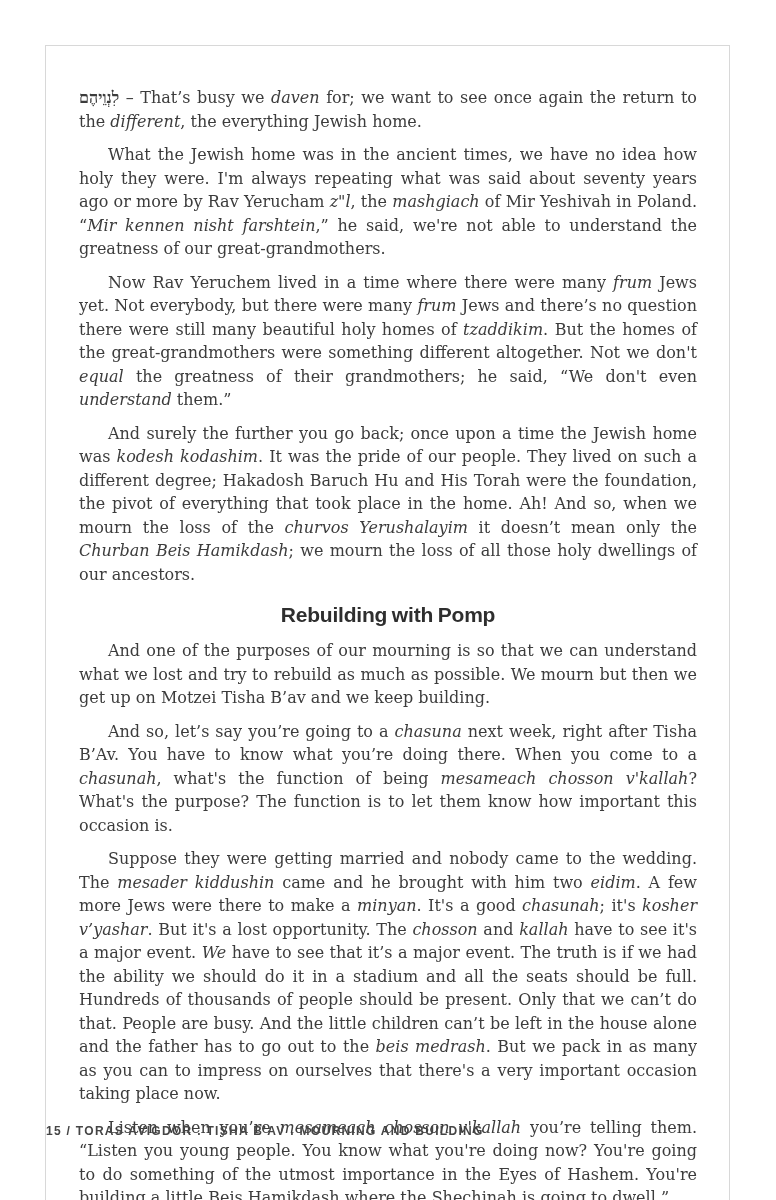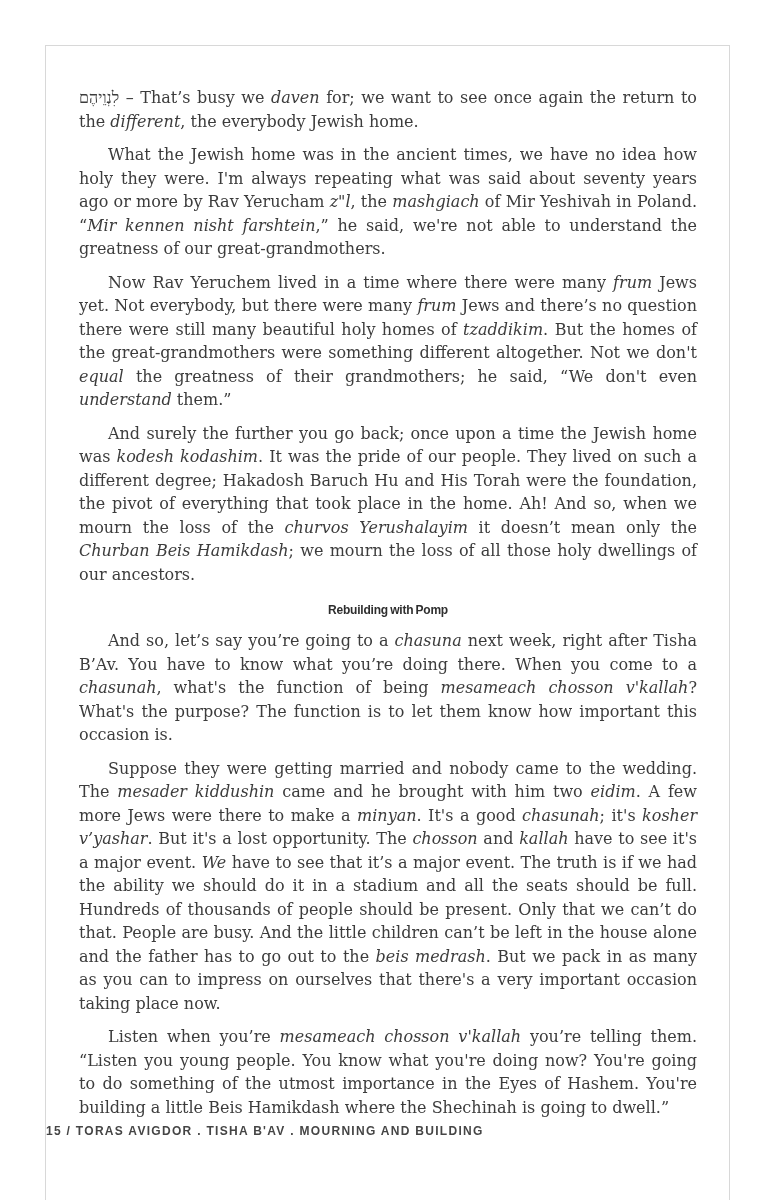--- a/index.html
+++ b/index.html
@@ -24,48 +24,49 @@
   .article{display:block;}
   .para{
     margin:0 0 10px 0;
     font-size:16px;line-height:23.5px;
     color:var(--text);
     text-align:justify;
     hyphens:none;
   }
   .para.indent{text-indent:29px;}
   .para em{font-style:italic;}
-  .hebrew{font-weight:normal;font-style:normal;}
+  .hebrew{font-weight:bold;font-style:normal;}
   .section-heading{
     font-family:"Liberation Sans", sans-serif;
-    font-weight:700;font-size:12px;
+    font-weight:700;font-size:21px;
     color:var(--heading);
     text-align:center;
     margin:17px 0 12px 0;
     letter-spacing:-0.2px;
     word-spacing:-1px;
   }
   .footer{
     position:absolute;left:0;top:1078px;width:100%;
     font-family:"Liberation Sans", sans-serif;
     font-weight:700;font-size:12px;
     letter-spacing:1.3px;
     color:var(--footer);
   }
 </style>
 </head>
 <body>
 
 <div class="page">
   <div class="article" id="article">
-      <p class="para"><span class="hebrew">לִנְוֵיהֶם</span><span> – That’s busy we </span><em>daven</em><span> for; we want to see once again the return to the </span><em>different</em><span>, the everybody Jewish home.</span></p>
+      <p class="para"><span class="hebrew">לִנְוֵיהֶם</span><span> – That’s busy we </span><em>daven</em><span> for; we want to see once again the return to the </span><em>different</em><span>, the everything Jewish home.</span></p>
       <p class="para indent"><span>What the Jewish home was in the ancient times, we have no idea how holy they were. I'm always repeating what was said about seventy years ago or more by Rav Yerucham </span><em>z"l</em><span>, the </span><em>mashgiach</em><span> of Mir Yeshivah in Poland. “</span><em>Mir kennen nisht farshtein</em><span>,” he said, we're not able to understand the greatness of our great-grandmothers.</span></p>
       <p class="para indent"><span>Now Rav Yeruchem lived in a time where there were many </span><em>frum</em><span> Jews yet. Not everybody, but there were many </span><em>frum</em><span> Jews and there’s no question there were still many beautiful holy homes of </span><em>tzaddikim</em><span>. But the homes of the great-grandmothers were something different altogether. Not we don't </span><em>equal</em><span> the greatness of their grandmothers; he said, “We don't even </span><em>understand</em><span> them.”</span></p>
       <p class="para indent"><span>And surely the further you go back; once upon a time the Jewish home was </span><em>kodesh kodashim</em><span>. It was the pride of our people. They lived on such a different degree; Hakadosh Baruch Hu and His Torah were the foundation, the pivot of everything that took place in the home. Ah! And so, when we mourn the loss of the </span><em>churvos Yerushalayim</em><span> it doesn’t mean only the </span><em>Churban Beis Hamikdash</em><span>; we mourn the loss of all those holy dwellings of our ancestors.</span></p>
       <h2 class="section-heading">Rebuilding with Pomp</h2>
+      <p class="para indent"><span>And one of the purposes of our mourning is so that we can understand what we lost and try to rebuild as much as possible. We mourn but then we get up on Motzei Tisha B’av and we keep building.</span></p>
       <p class="para indent"><span>And so, let’s say you’re going to a </span><em>chasuna</em><span> next week, right after Tisha B’Av. You have to know what you’re doing there. When you come to a </span><em>chasunah</em><span>, what's the function of being </span><em>mesameach chosson v'kallah</em><span>? What's the purpose? The function is to let them know how important this occasion is.</span></p>
       <p class="para indent"><span>Suppose they were getting married and nobody came to the wedding. The </span><em>mesader kiddushin</em><span> came and he brought with him two </span><em>eidim</em><span>. A few more Jews were there to make a </span><em>minyan</em><span>. It's a good </span><em>chasunah</em><span>; it's </span><em>kosher v’yashar</em><span>. But it's a lost opportunity. The </span><em>chosson</em><span> and </span><em>kallah</em><span> have to see it's a major event. </span><em>We</em><span> have to see that it’s a major event. The truth is if we had the ability we should do it in a stadium and all the seats should be full. Hundreds of thousands of people should be present. Only that we can’t do that. People are busy. And the little children can’t be left in the house alone and the father has to go out to the </span><em>beis medrash</em><span>. But we pack in as many as you can to impress on ourselves that there's a very important occasion taking place now.</span></p>
       <p class="para indent"><span>Listen when you’re </span><em>mesameach chosson v'kallah</em><span> you’re telling them. “Listen you young people. You know what you're doing now? You're going to do something of the utmost importance in the Eyes of Hashem. You're building a little Beis Hamikdash where the Shechinah is going to dwell.”</span></p>
     </div>
   <div class="footer">
     <span>15 / TORAS AVIGDOR . TISHA B'AV . MOURNING AND BUILDING</span>
   </div>
 </div>
 
 </body></html>

